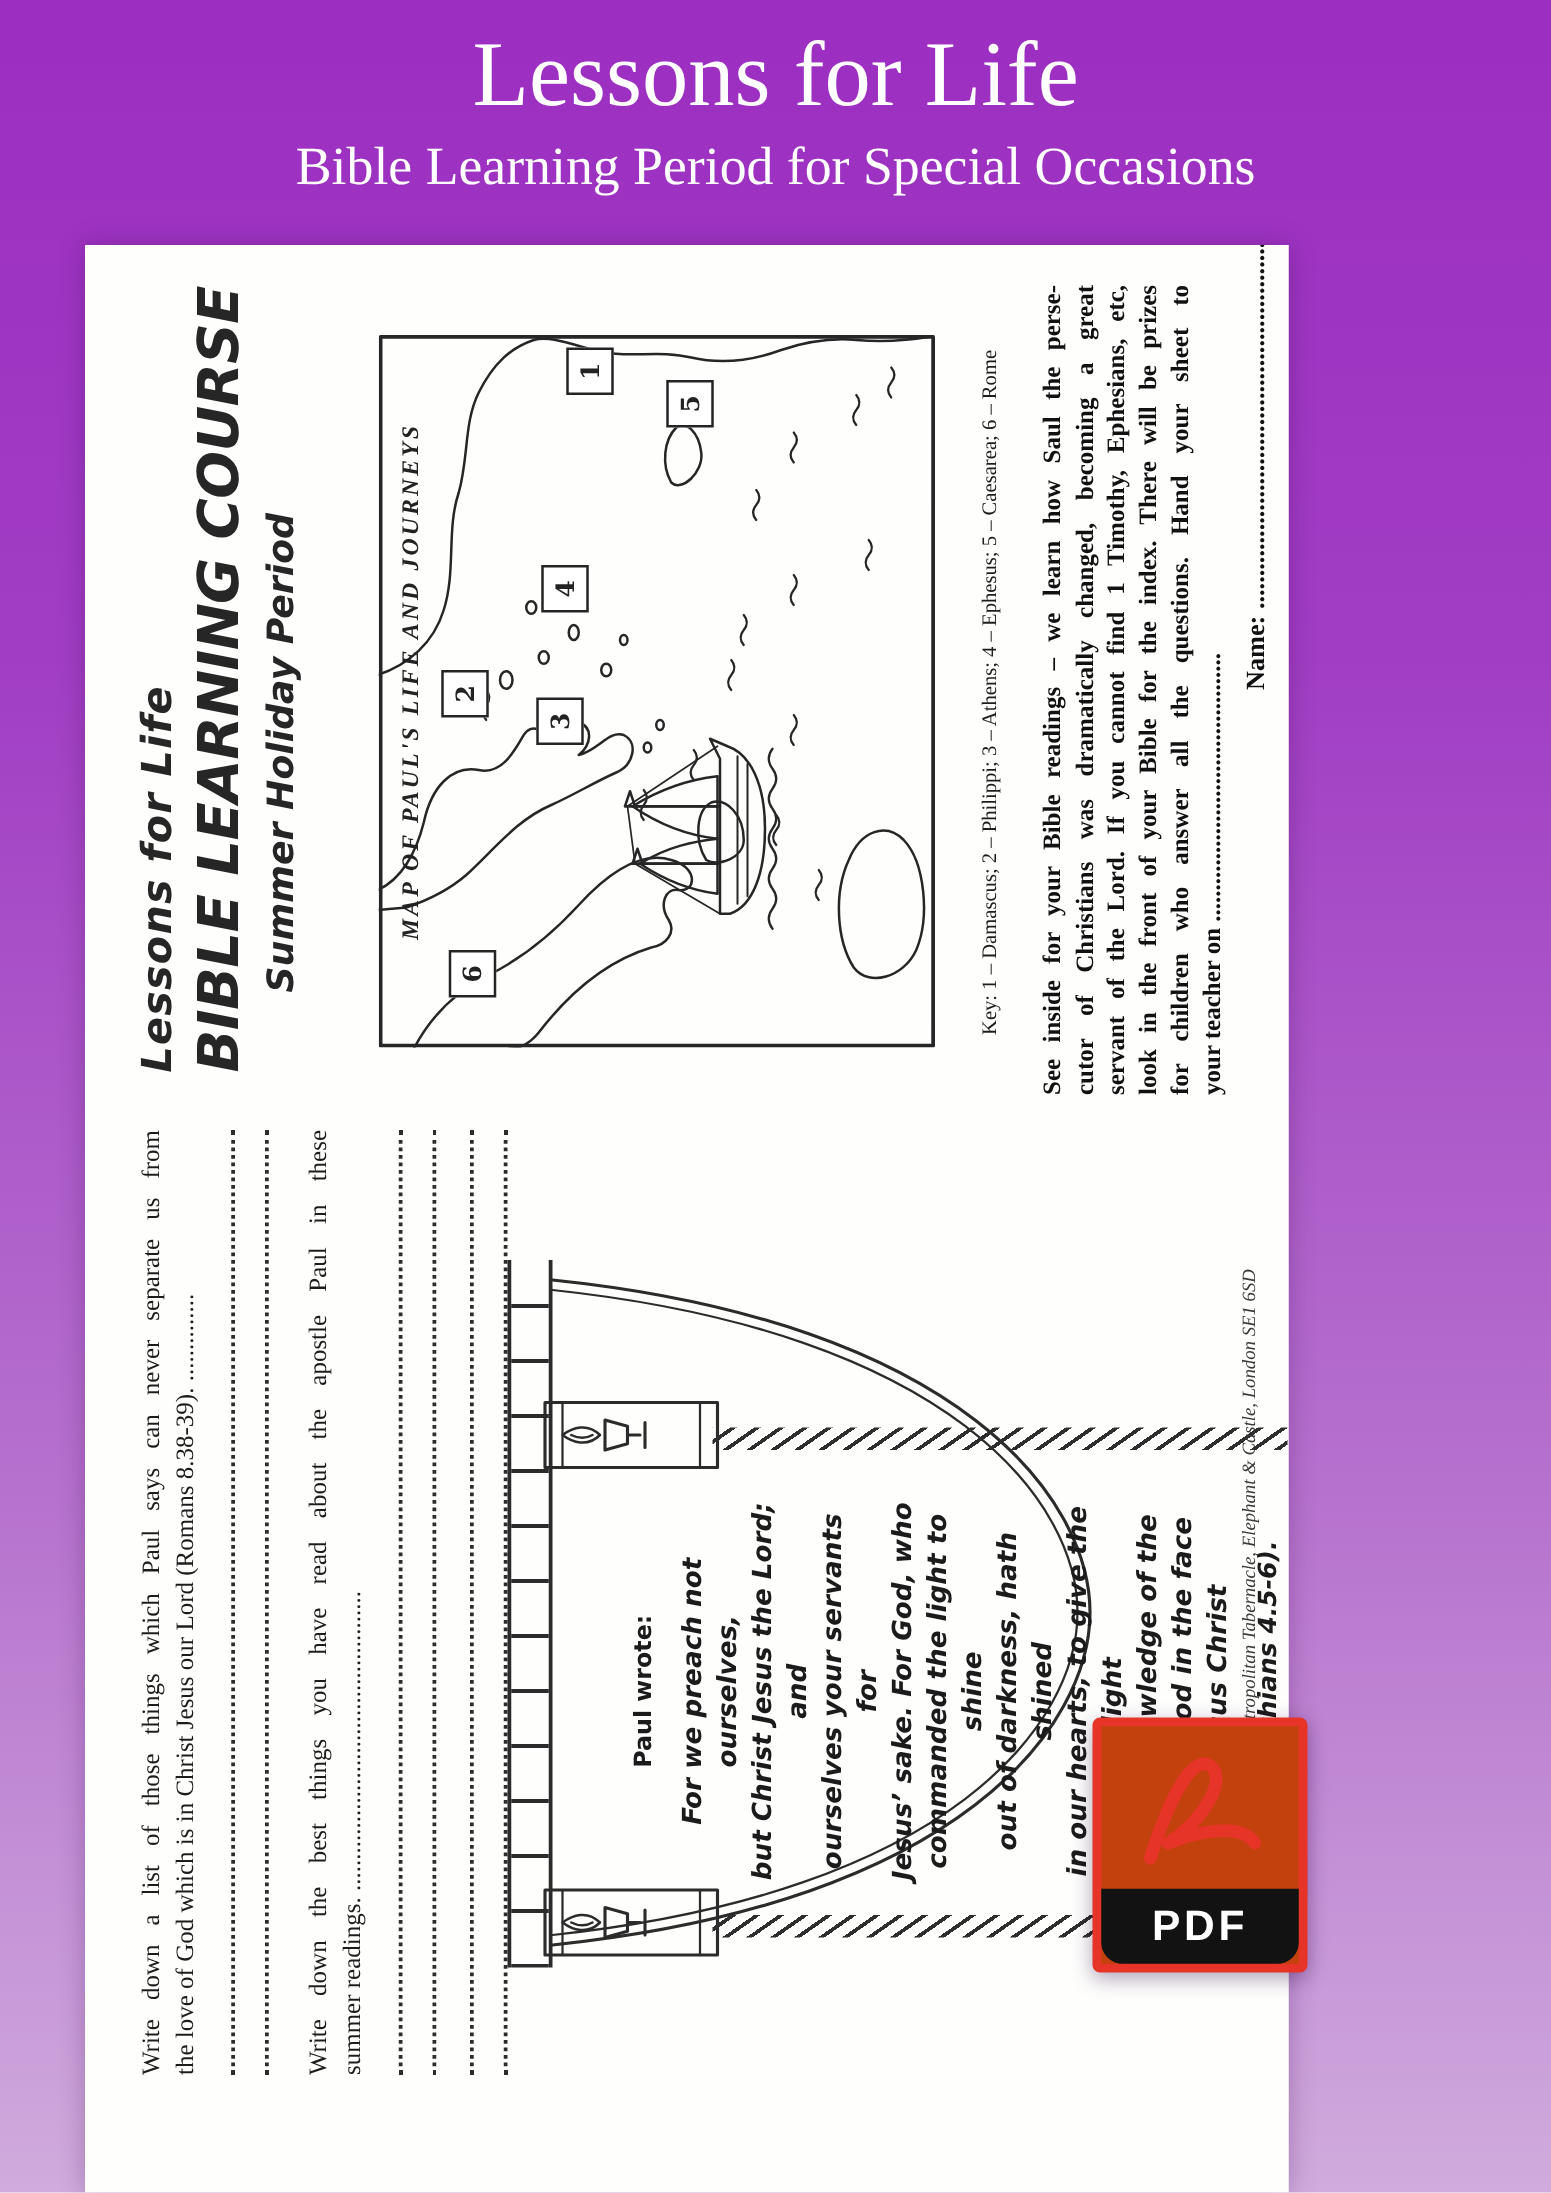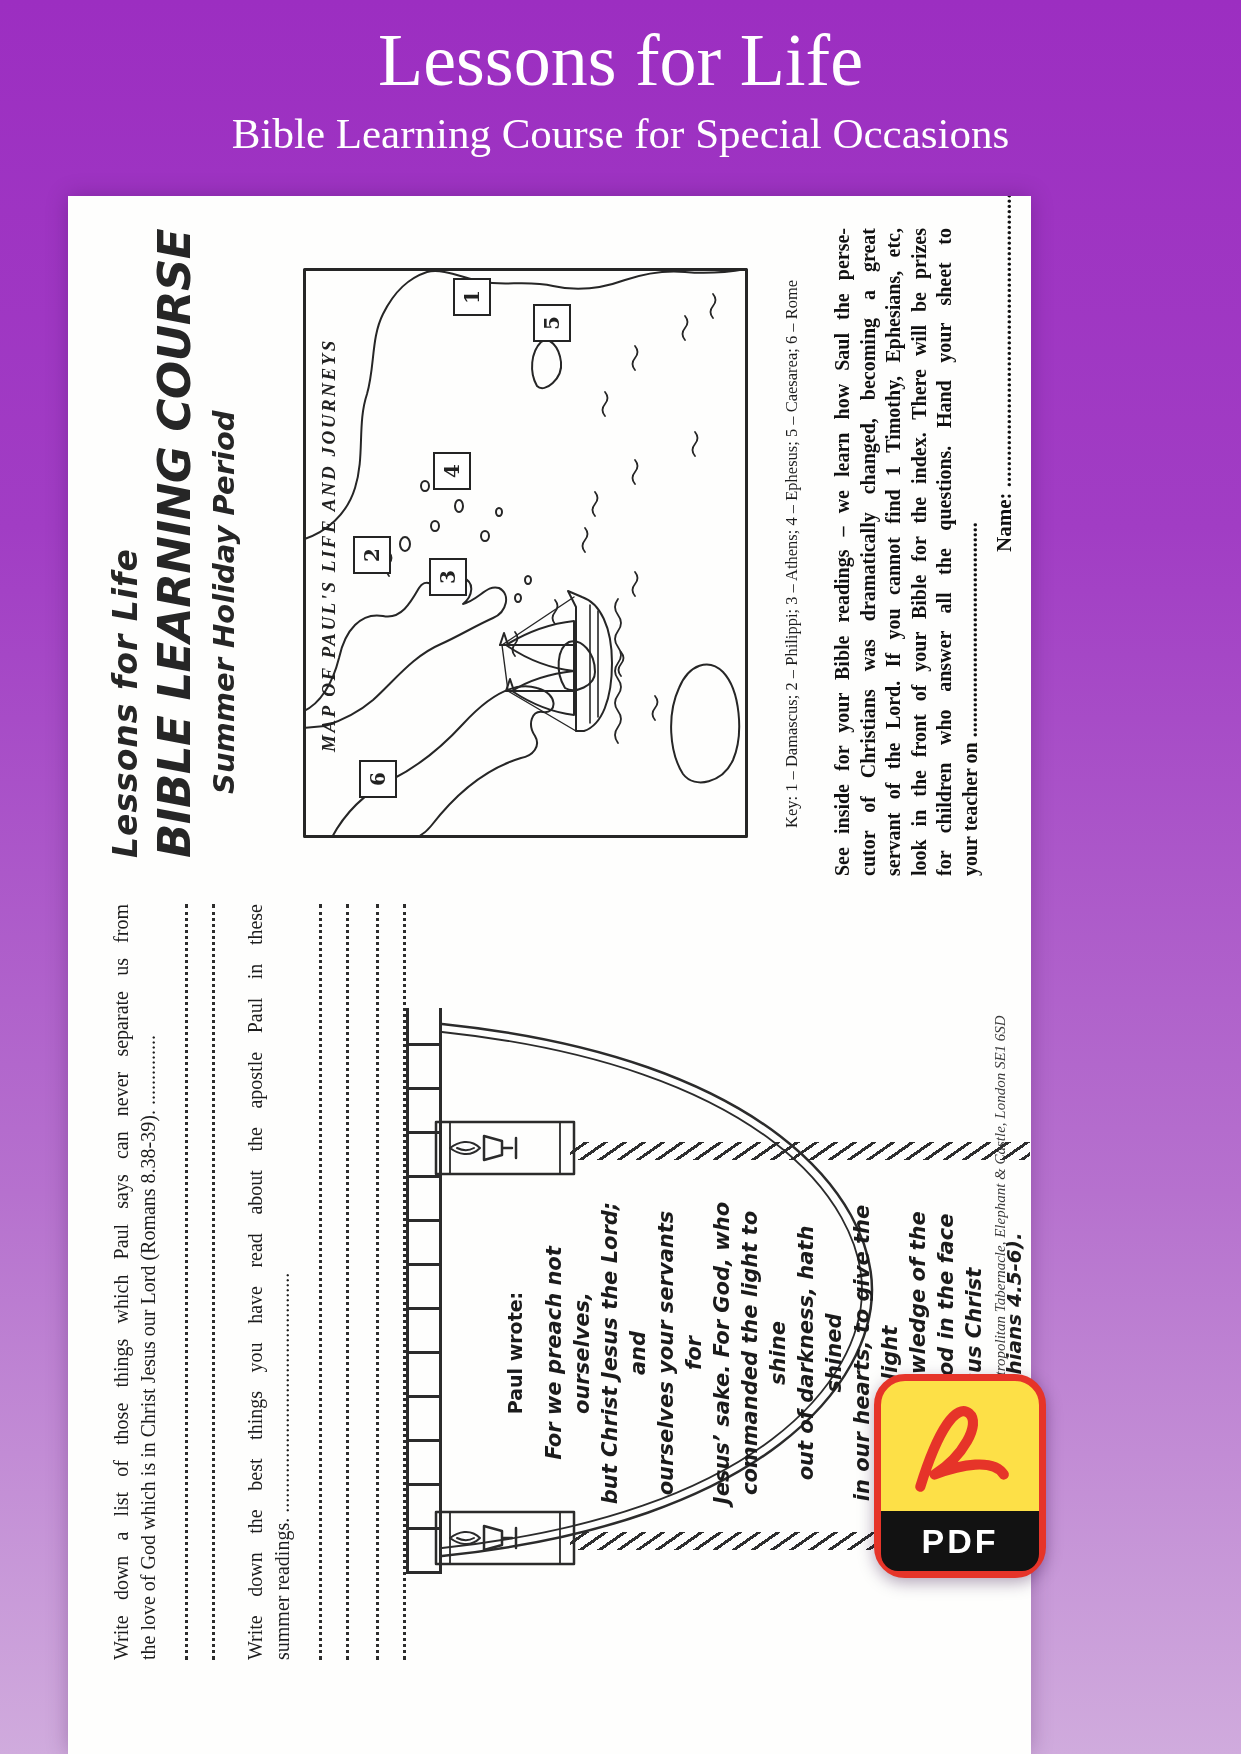--- a/index.html
+++ b/index.html
@@ -56,33 +56,33 @@
   .rope.r1{left:30px;}
   .rope.r2{left:420px;}
   .bridge-text{position:absolute;left:66px;top:124px;width:322px;text-align:center;color:#1b1b1b;
     font-family:"DejaVu Sans",sans-serif;}
   .paul-wrote{font-weight:700;font-size:19px;margin-bottom:14px;}
   .quote{font-weight:700;font-style:italic;font-size:21px;line-height:28px;white-space:pre-line;}
   .cite{font-weight:700;font-style:italic;font-size:20px;margin-top:14px;}
   .imprint{position:absolute;left:344px;top:924px;width:430px;white-space:nowrap;
     font:italic 15px "Liberation Serif",serif;color:#3a3a3a;}
   
-  .pdf-badge{position:absolute;left:874px;top:1374px;width:158px;height:190px;background:#fde047;
-    border:7px solid #e63429;border-radius:31px;box-shadow:0 5px 16px rgba(40,0,60,.35);z-index:5;}
+  .pdf-badge{position:absolute;left:874px;top:1374px;width:158px;height:190px;background:#c2410c;
+    border:7px solid #e63429;border-radius:6px;box-shadow:0 5px 16px rgba(40,0,60,.35);z-index:5;}
   .acro{position:absolute;left:50%;top:8px;transform:translateX(-50%);}
   .pdf-bar{position:absolute;left:0;right:0;bottom:0;height:60px;background:#121212;
     border-radius:0 0 17px 17px;display:flex;align-items:center;justify-content:center;}
   .pdf-label{color:#fff;font:700 34px "Liberation Sans",sans-serif;letter-spacing:3px;}
   svg path,svg rect,svg line,svg ellipse{vector-effect:none;}
 </style>
 </head>
 <body>
 
 <div class="hdr-title">Lessons for Life</div>
-<div class="hdr-sub">Bible Learning Course for Special Occasions</div>
+<div class="hdr-sub">Bible Learning Period for Special Occasions</div>
 
 <div class="page">
   <div class="sheet">
 
     <div class="masthead">
       <div class="m1">Lessons for Life</div>
       <div class="m2">BIBLE LEARNING COURSE</div>
       <div class="m3">Summer Holiday Period</div>
     </div>
 

